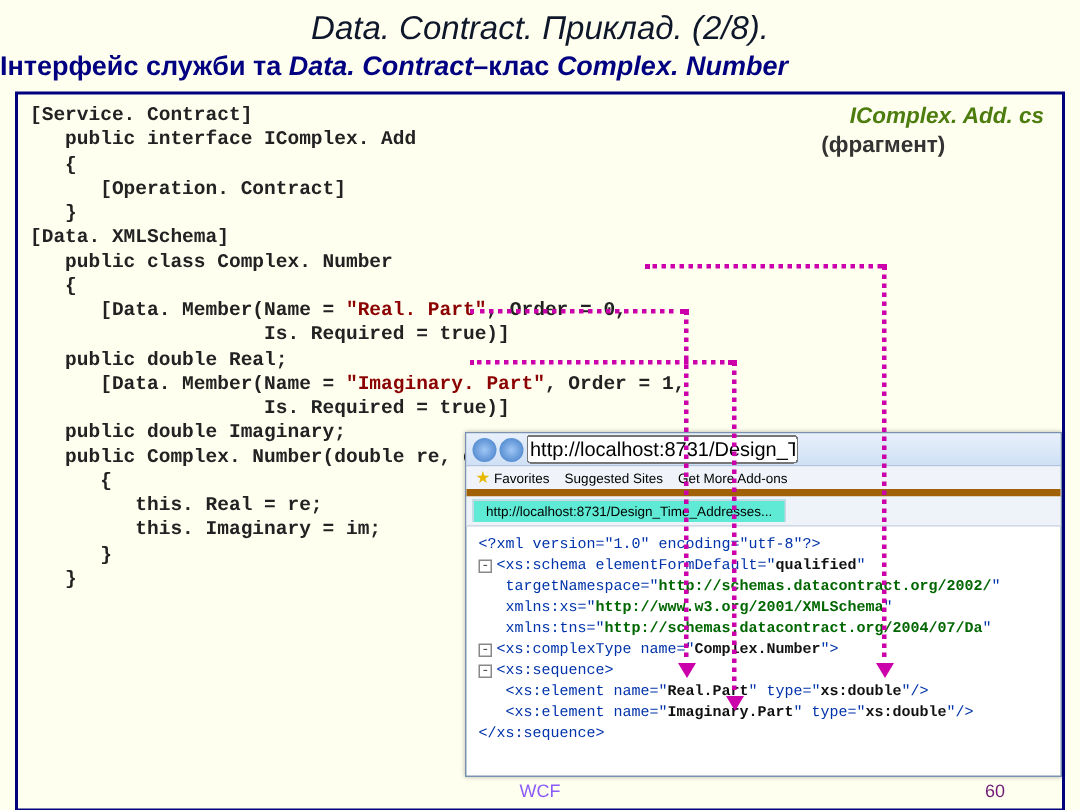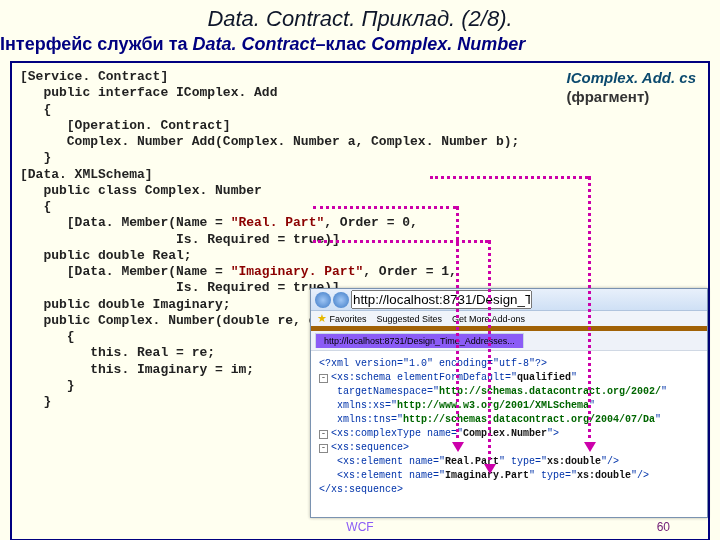--- a/index.html
+++ b/index.html
@@ -39,21 +39,21 @@
     }
     .file-label {
       position: absolute;
       right: 12px;
       top: 6px;
       text-align: left;
       font-family: Arial, sans-serif;
       font-size: 15px;
       font-weight: bold;
     }
-    .file-label .fn { font-style: italic; color: #0c4a6e; }
+    .file-label .fn { font-style: italic; color: #4d7c0f; margin-left: 19px; }
     .file-label .sub { color: #333; }
     .code-line { white-space: pre; color: #222; }
     .kw-string { color: #8b0000; }
     .footer {
       position: absolute;
       bottom: 6px;
       left: 0;
       width: 100%;
       text-align: center;
       font-size: 12px;
@@ -104,21 +104,21 @@
       height: 20px;
       background: #eef2f9;
       display: flex;
       align-items: center;
       border-bottom: 1px solid #d0d8e4;
     }
     .tab {
       padding: 2px 8px;
       border: 1px solid #cbd6e6;
       border-bottom: none;
-      background: #8b5cf6;
+      background: #5eead4;
       font-size: 9px;
       margin-left: 4px;
     }
     .xml-pane {
       padding: 6px 8px;
       font-family: "Courier New", monospace;
       font-size: 10px;
       line-height: 1.4;
       color: #444;
     }
@@ -186,21 +186,20 @@
 <div class="code-box">
   <div class="file-label">
     <div class="fn">IComplex. Add. cs</div>
     <div class="sub">(фрагмент)</div>
   </div>
 
   <div class="code-line">[Service. Contract]</div>
   <div class="code-line">   public interface IComplex. Add</div>
   <div class="code-line">   {</div>
   <div class="code-line">      [Operation. Contract]</div>
-  <div class="code-line">      Complex. Number Add(Complex. Number a, Complex. Number b);</div>
   <div class="code-line">   }</div>
   <div class="code-line">[Data. XMLSchema]</div>
   <div class="code-line">   public class Complex. Number</div>
   <div class="code-line">   {</div>
   <div class="code-line"><span>      [Data. Member(Name = </span><span class="kw-string">"Real. Part"</span><span>, Order = 0,</span></div>
   <div class="code-line">                    Is. Required = true)]</div>
   <div class="code-line">   public double Real;</div>
   <div class="code-line"><span>      [Data. Member(Name = </span><span class="kw-string">"Imaginary. Part"</span><span>, Order = 1,</span></div>
   <div class="code-line">                    Is. Required = true)]</div>
   <div class="code-line">   public double Imaginary;</div>

